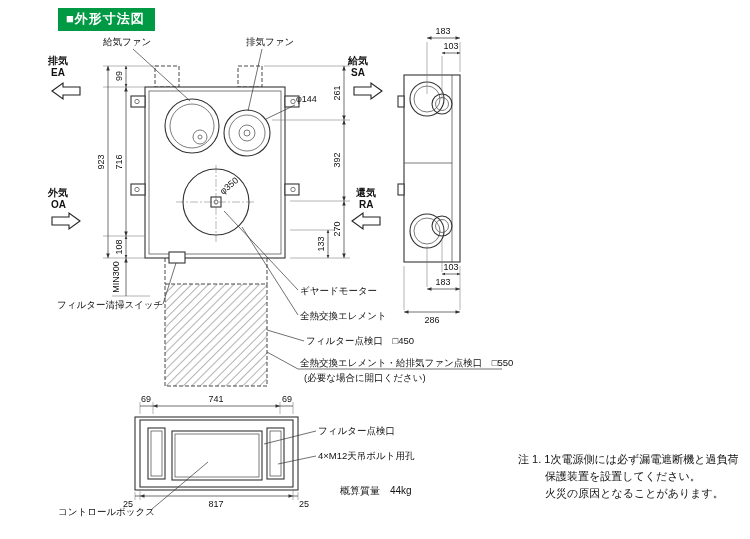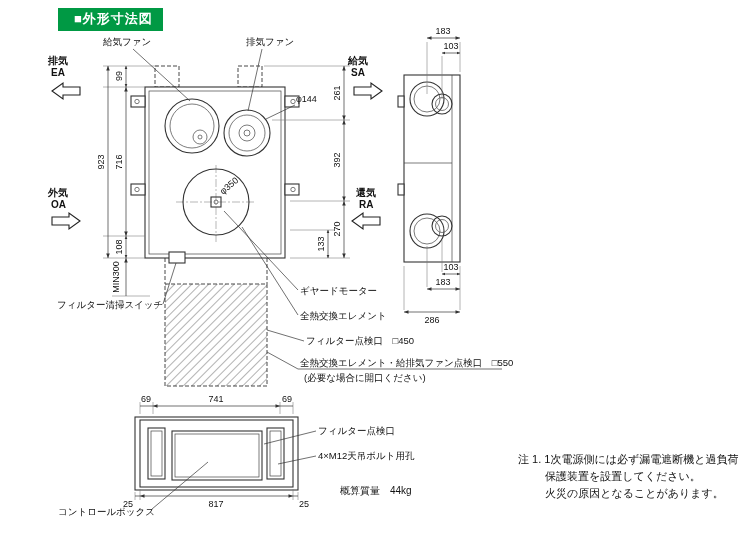--- a/index.html
+++ b/index.html
@@ -1,19 +1,19 @@
 <!DOCTYPE html>
 <html><head>
 <meta charset="utf-8">
 <style>
   html,body{margin:0;padding:0;background:#fff;}
   .page{position:relative;width:750px;height:539px;background:#ffffff;overflow:hidden;
         font-family:"Liberation Sans","DejaVu Sans",sans-serif;}
   .title{position:absolute;left:58px;top:8px;background:#009944;color:#ffffff;
-         font-size:13px;font-weight:bold;padding:2px 10px 3px 16px;letter-spacing:1px;}
+         font-size:13px;font-weight:bold;padding:2px 10px 3px 8px;letter-spacing:1px;}
   svg{position:absolute;left:0;top:0;}
   .ln{fill:#ffffff;stroke:#333;stroke-width:1.1;}
   .lnf{fill:none;stroke:#333;stroke-width:1.1;}
   .thin{fill:none;stroke:#444;stroke-width:0.7;}
   .ext{stroke:#777;stroke-width:0.55;}
   .dimline{stroke:#333;stroke-width:0.7;fill:none;}
   .leader{stroke:#333;stroke-width:0.7;fill:none;}
   .cl{stroke:#888;stroke-width:0.6;stroke-dasharray:8 2 2 2;fill:none;}
   .dsh{fill:none;stroke:#333;stroke-width:0.9;stroke-dasharray:4 2;}
   .dim{font-size:9px;fill:#111;}

